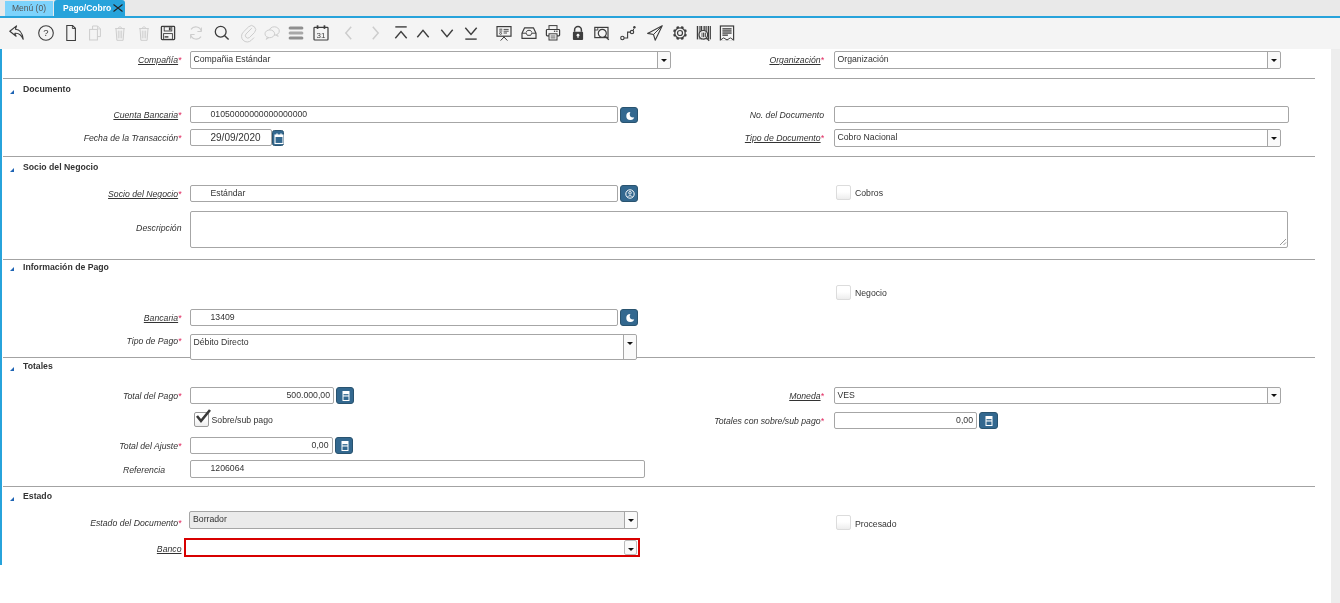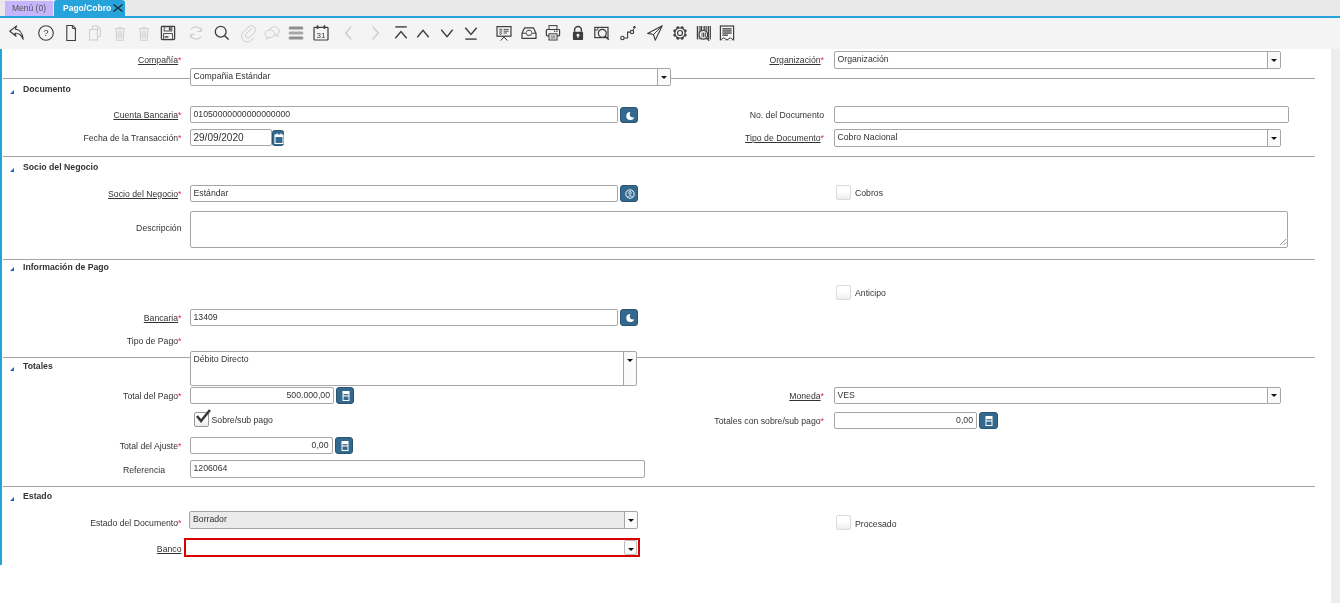--- a/index.html
+++ b/index.html
@@ -1,36 +1,36 @@
 <!DOCTYPE html>
 <html><head>
 <meta charset="utf-8">
 <style>
 * { margin:0; padding:0; box-sizing:border-box; }
 html,body { width:1340px; height:603px; background:#fff; font-family:"Liberation Sans", sans-serif; overflow:hidden; position:relative; }
 .abs { position:absolute; }
 
 #tabbar { left:0; top:0; width:1340px; height:15.5px; background:#e9e9e9; }
 #tabline { left:0; top:15.5px; width:1340px; height:2px; background:#27a3db; }
-#tab1 { left:5px; top:1px; width:48px; height:14.5px; background:#c4b5fd; color:#555; font-size:8.5px; text-align:center; line-height:15px; }
+#tab1 { left:5px; top:1px; width:48px; height:14.5px; background:#7dd3fc; color:#555; font-size:8.5px; text-align:center; line-height:15px; }
 #tab2 { left:54px; top:0px; width:71px; height:15.5px; background:#27a3db; color:#fff; font-weight:bold; font-size:8.5px; border-radius:3px 3px 0 0; line-height:16px; padding-left:9px; }
 
 #toolbar { left:0; top:17.5px; width:1340px; height:31px; background:#f4f4f4; }
 
 #leftbar { left:0; top:48.5px; width:2px; height:516px; background:#27a3db; }
 #scrolltrack { left:1331px; top:48.5px; width:9px; height:554.5px; background:#ededed; }
 .sep { left:3px; width:1312px; height:1px; background:#a3a3a3; }
 .ghead { font-size:8.7px; font-weight:bold; color:#333; }
 .gtri { width:0; height:0; border-left:4.5px solid transparent; border-bottom:4.5px solid #1e64b4; }
 
-.lbl { font-size:8.7px; color:#333; text-align:center; white-space:nowrap; height:13px; line-height:13px; }
+.lbl { font-size:8.7px; color:#333; text-align:center; white-space:nowrap; height:13px; line-height:13px;font-style:italic; }
 .lnk { text-decoration:underline; }
 .req { color:#e02a60; text-decoration:none; display:inline-block; margin-left:0px; }
 
-.inp { border:1px solid #a6a6a6; border-radius:2px; background:#fff; font-size:8.7px; color:#333; line-height:15px; padding-left:3px; white-space:nowrap; overflow:hidden; }
+.inp { border:1px solid #a6a6a6; border-radius:2px; background:#fff; font-size:8.7px; color:#333; line-height:15px; padding-left:20px; white-space:nowrap; overflow:hidden; }
 .num { text-align:right; padding-right:3px; padding-left:0; }
 .combo { border:1px solid #a6a6a6; border-radius:2px; background:#fff; font-size:8.7px; color:#333; line-height:15px; padding-left:3px; white-space:nowrap; overflow:hidden; }
 .cbtn { position:absolute; right:0; top:0; bottom:0; width:13px; background:#fafafa; border-left:1px solid #a6a6a6; border-radius:0 2px 2px 0; }
 .cbtn:after { content:""; position:absolute; left:3px; top:6.5px; width:0; height:0; border-left:3.2px solid transparent; border-right:3.2px solid transparent; border-top:3.6px solid #111; }
 .bbtn { background:#33688f; border-radius:3px; border:1px solid #29536f; }
 
 .chk { width:15px; height:15px; border:1px solid #dcdcdc; border-radius:2px; background:linear-gradient(#fff 45%, #ededed); }
 .chklbl { font-size:8.7px; color:#333; height:13px; line-height:13px; }
 </style>
 </head>
@@ -215,21 +215,21 @@
 <div class="abs gtri" style="left:9.5px;top:167.5px"></div>
 <div class="abs ghead" style="left:23px;top:162px">Socio del Negocio</div>
 <div class="abs gtri" style="left:9.5px;top:267px"></div>
 <div class="abs ghead" style="left:23px;top:261.5px">Información de Pago</div>
 <div class="abs gtri" style="left:9.5px;top:366.5px"></div>
 <div class="abs ghead" style="left:23px;top:361px">Totales</div>
 <div class="abs gtri" style="left:9.5px;top:496.5px"></div>
 <div class="abs ghead" style="left:23px;top:491px">Estado</div>
 
 <div class="abs lbl" style="right:1158.5px;top:54px"><span class="lnk">Compañía</span><span class="req">*</span></div>
-<div class="abs combo" style="left:189.5px;top:68px;width:481px;height:18px">Compañia Estándar<span class="cbtn"></span></div>
+<div class="abs combo" style="left:189.5px;top:51px;width:481px;height:18px">Compañia Estándar<span class="cbtn"></span></div>
 <div class="abs lbl" style="right:516px;top:54px"><span class="lnk">Organización</span><span class="req">*</span></div>
 <div class="abs combo" style="left:833.5px;top:51px;width:447px;height:18px">Organización<span class="cbtn"></span></div>
 
 <div class="abs lbl" style="right:1158.5px;top:108.5px"><span class="lnk">Cuenta Bancaria</span><span class="req">*</span></div>
 <div class="abs inp" style="left:189.5px;top:106px;width:428px;height:17px">01050000000000000000</div>
 <div class="abs bbtn" style="left:619.5px;top:106.5px;width:18.5px;height:16.5px">
 <svg width="18" height="16" viewBox="0 0 18 16">
       <circle cx="9.3" cy="8.1" r="4.0" fill="#fff"></circle>
       <circle cx="12.1" cy="6.3" r="3.3" fill="#33688f"></circle>
     </svg>
@@ -260,31 +260,31 @@
 </div>
 <div class="abs chk" style="left:836px;top:185px"></div>
 <div class="abs chklbl" style="left:855px;top:187px">Cobros</div>
 <div class="abs lbl" style="right:1158.5px;top:222px">Descripción</div>
 <div class="abs inp" style="left:189.5px;top:210.5px;width:1098px;height:37px"></div>
 <svg class="abs" style="left:1279px;top:238px" width="8" height="8" viewBox="0 0 8 8">
     <path d="M7 1 L1 7 M7 4.5 L4.5 7" stroke="#999" stroke-width="1"></path>
   </svg>
 
 <div class="abs chk" style="left:836px;top:285px"></div>
-<div class="abs chklbl" style="left:855px;top:287px">Anticipo</div>
+<div class="abs chklbl" style="left:855px;top:287px">Negocio</div>
 <div class="abs lbl" style="right:1158.5px;top:312px"><span class="lnk">Bancaria</span><span class="req">*</span></div>
 <div class="abs inp" style="left:189.5px;top:309px;width:428px;height:17px">13409</div>
 <div class="abs bbtn" style="left:619.5px;top:309px;width:18.5px;height:16.5px">
 <svg width="18" height="16" viewBox="0 0 18 16">
       <circle cx="9.3" cy="8.1" r="4.0" fill="#fff"></circle>
       <circle cx="12.1" cy="6.3" r="3.3" fill="#33688f"></circle>
     </svg>
 </div>
 <div class="abs lbl" style="right:1158.5px;top:335px">Tipo de Pago<span class="req">*</span></div>
-<div class="abs combo" style="left:189.5px;top:351px;width:447.5px;height:35px">Débito Directo<span class="cbtn"></span></div>
+<div class="abs combo" style="left:189.5px;top:334px;width:447.5px;height:26px">Débito Directo<span class="cbtn"></span></div>
 
 <div class="abs lbl" style="right:1158.5px;top:390px">Total del Pago<span class="req">*</span></div>
 <div class="abs inp num" style="left:189.5px;top:386.5px;width:144.5px;height:17px">500.000,00</div>
 <div class="abs bbtn" style="left:335.5px;top:387px;width:18.5px;height:16.5px">
 <svg width="18" height="16" viewBox="0 0 18 16">
       <rect x="6" y="3.5" width="6" height="9" fill="none" stroke="#fff" stroke-width="1"></rect>
       <rect x="6" y="3.5" width="6" height="2.6" fill="#fff"></rect>
       <rect x="6" y="7.4" width="6" height="1.1" fill="#fff"></rect>
     </svg>
 </div>

